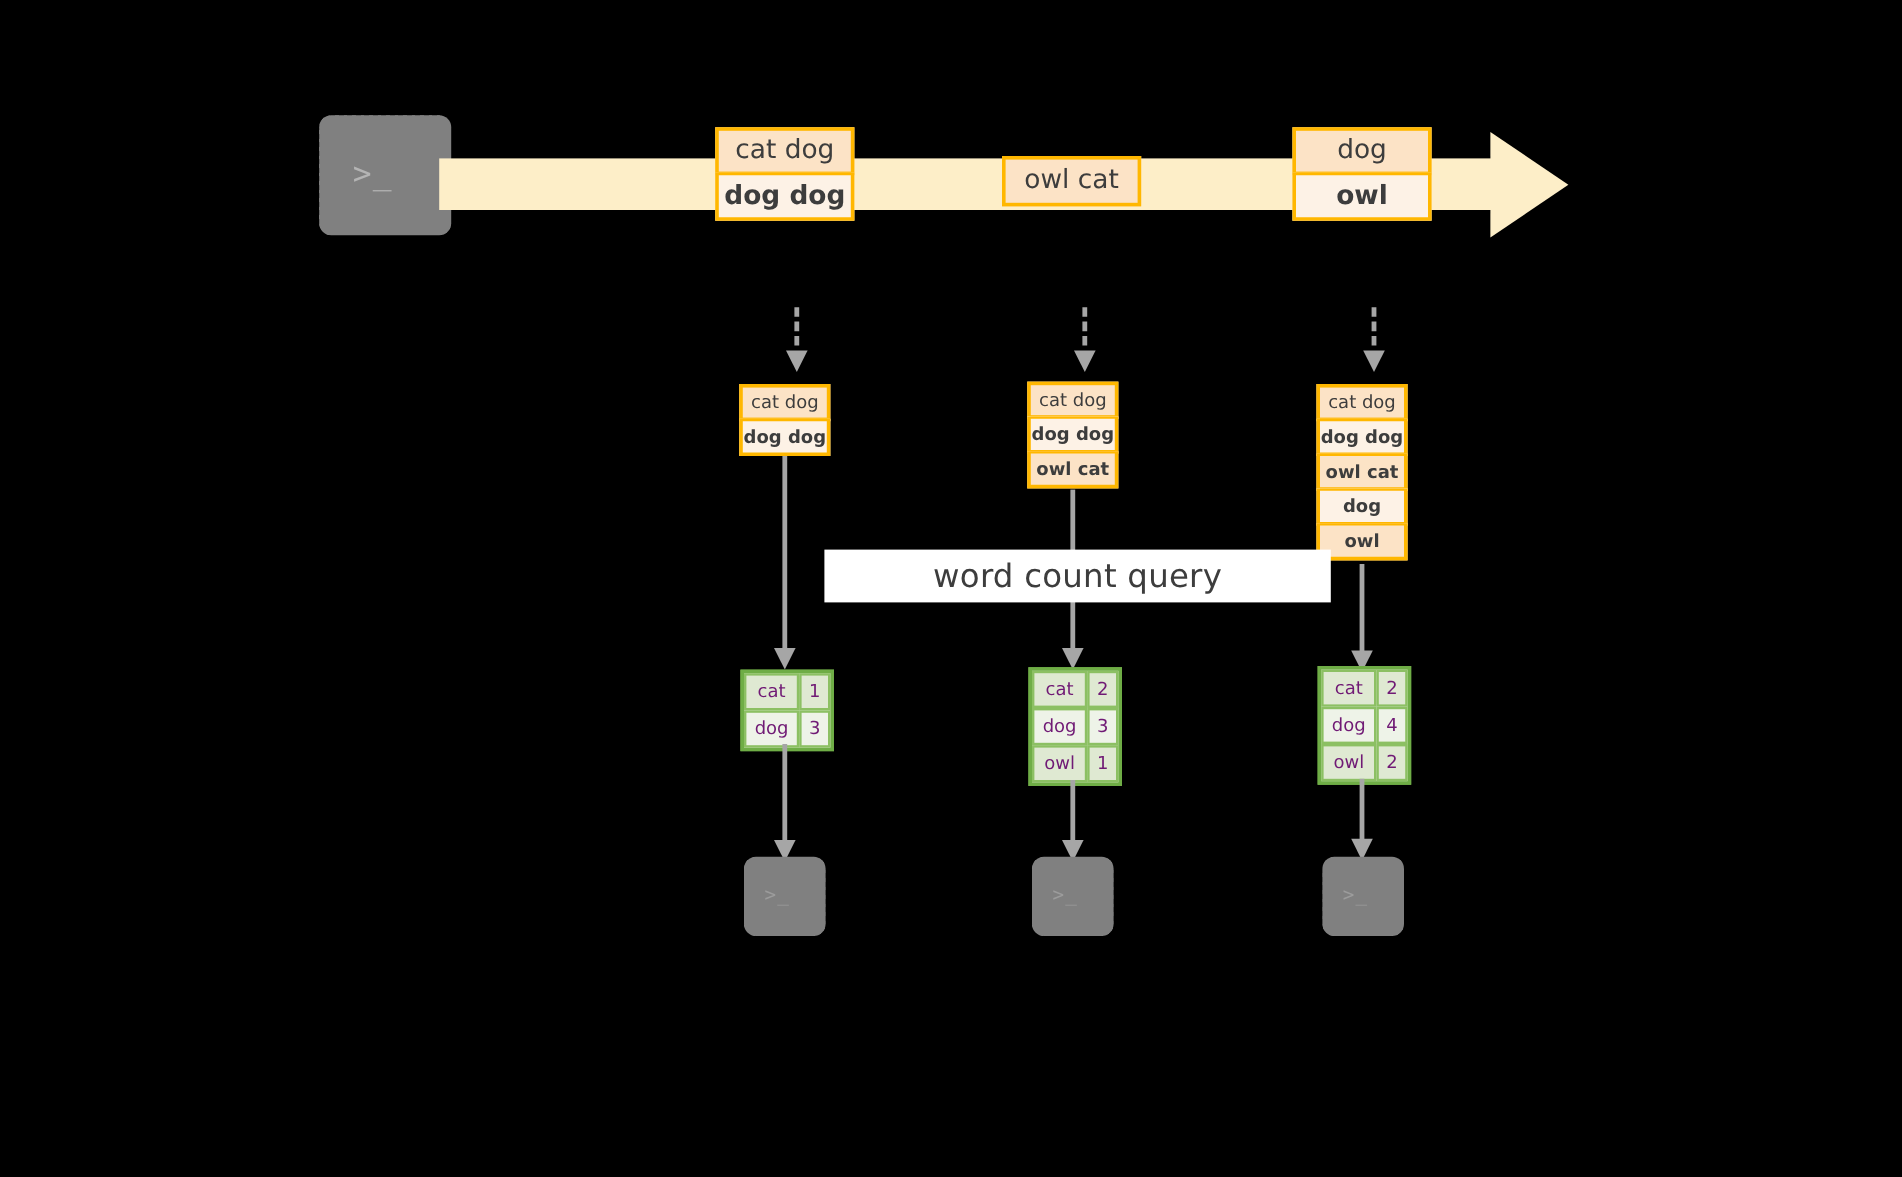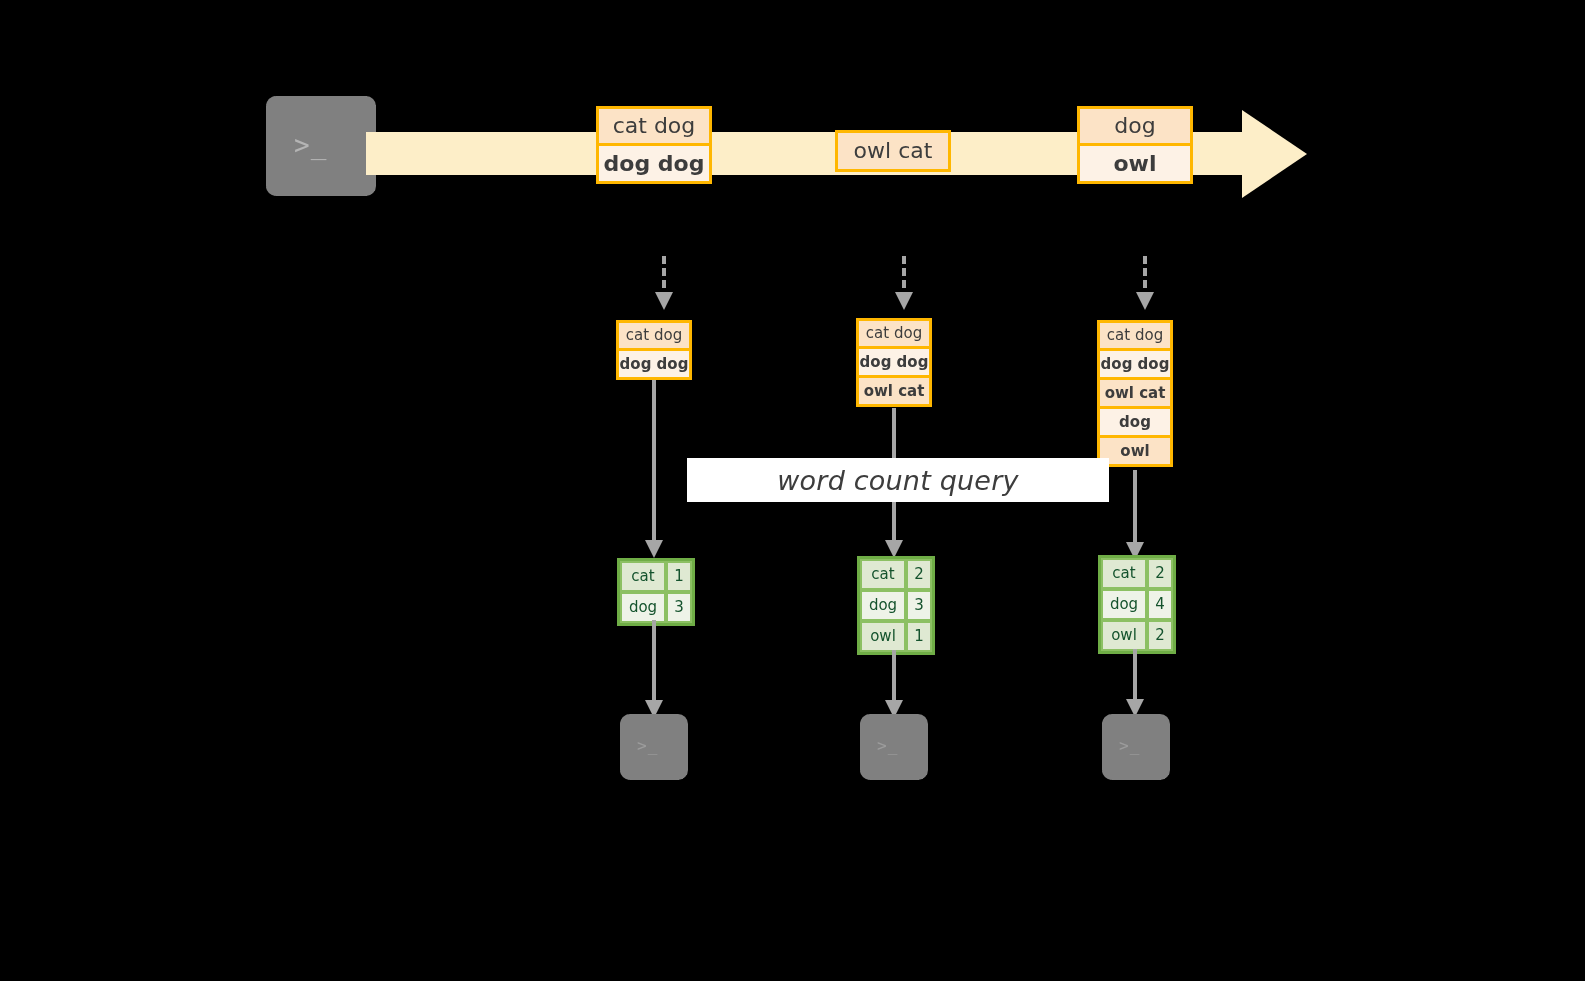--- a/index.html
+++ b/index.html
@@ -95,21 +95,21 @@
     position:absolute;
     border:3px solid #6fad46;
     box-sizing:border-box;
     background:#6fad46;
   }
   .res-row{display:flex;}
   .res-cell{
     box-sizing:border-box;
     border:2px solid #8cc063;
     background:#dfe9d2;
-    color:#14532d;
+    color:#701a75;
     font-size:15px;
     display:flex;align-items:center;justify-content:center;
     line-height:1;
     height:31px;
   }
   .res-cell.alt{background:#eef3e8;}
   .res-cell.word{width:46px;}
   .res-cell.num{width:26px;}
 
   
@@ -137,21 +137,20 @@
   .query-banner{
     position:absolute;
     left:687px;top:458px;
     width:422px;height:44px;
     background:#ffffff;
     color:#3d3d3d;
     font-size:27px;
     display:flex;align-items:center;justify-content:center;
     letter-spacing:0.2px;
     white-space:nowrap;
-    font-style:italic;
   }
 </style>
 </head>
 <body>
 
 <div id="stage">
 
   <div class="terminal big">
     <div class="inner"></div>
     <div class="hatch"></div>

